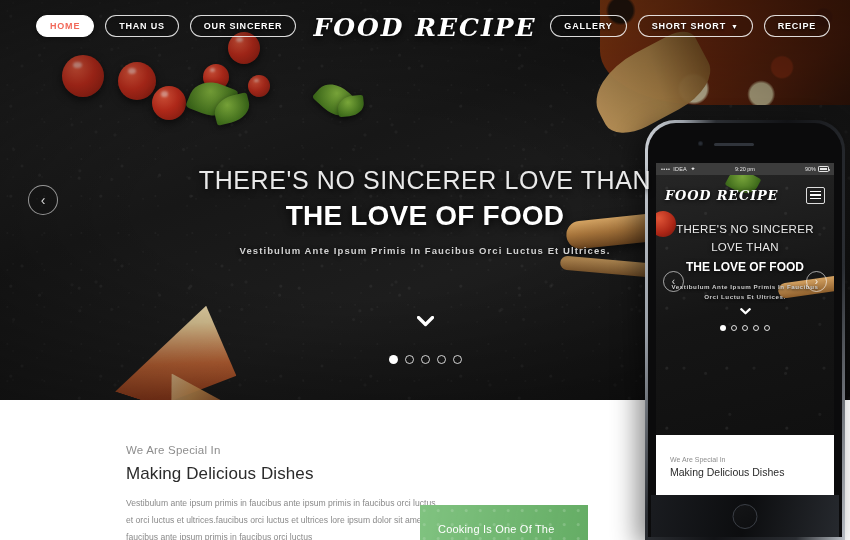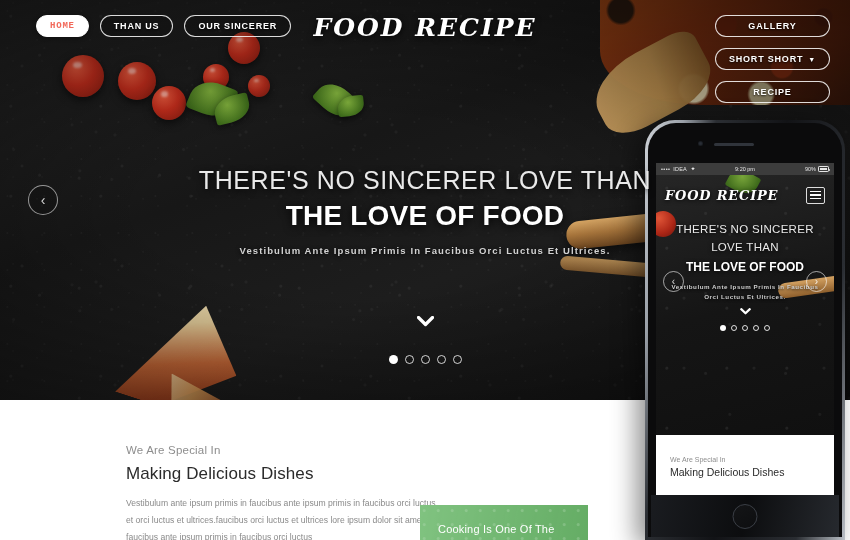--- a/index.html
+++ b/index.html
@@ -93,28 +93,28 @@
     transform:rotate(5deg);
     background:linear-gradient(180deg,#c89a5c,#8a5f30);
     border-radius:20px; opacity:.9; }
 
   .hero-vignette { position:absolute; inset:0;
     background:radial-gradient(ellipse at 42% 52%, rgba(0,0,0,0) 30%, rgba(0,0,0,.55) 100%); }
 
   
   .nav { position:absolute; left:0; top:0; width:850px; height:52px; z-index:40; }
   .nav-left { position:absolute; left:36px; top:15px; display:flex; gap:11px; }
-  .nav-right { position:absolute; right:20px; top:15px; display:flex; gap:11px;flex-direction:column; }
+  .nav-right { position:absolute; right:20px; top:15px; display:flex; gap:11px; }
   .pill { display:flex; align-items:center; justify-content:center; height:22px;
     padding:0 13px; border:1px solid rgba(255,255,255,.85); border-radius:12px;
     color:#fff; font-size:9px; letter-spacing:.8px; font-weight:700;
     text-shadow:0 1px 2px rgba(0,0,0,.8); white-space:nowrap; cursor:pointer;
     background:rgba(0,0,0,.12); }
   .pill.active { background:#fff; border-color:#fff; color:#f2695a;
-    text-shadow:none; box-shadow:0 1px 4px rgba(0,0,0,.4);font-family:Liberation Mono, monospace; }
+    text-shadow:none; box-shadow:0 1px 4px rgba(0,0,0,.4); }
   .caret { display:inline-block; margin-left:5px; font-size:7px; line-height:1; }
 
   .logo { position:absolute; left:0; right:0; top:13px; text-align:center;
     color:#fff; font-family:"DejaVu Serif", serif; font-style:italic; font-weight:700;
     font-size:25px; letter-spacing:2px; z-index:41;
     text-shadow:0 2px 6px rgba(0,0,0,.85); }
 
   
   .hero-content { position:absolute; left:0; right:0; top:166px; text-align:center; z-index:30; }
   .h-line1 { color:#e9e9e9; font-size:25px; font-weight:300; letter-spacing:.6px;

